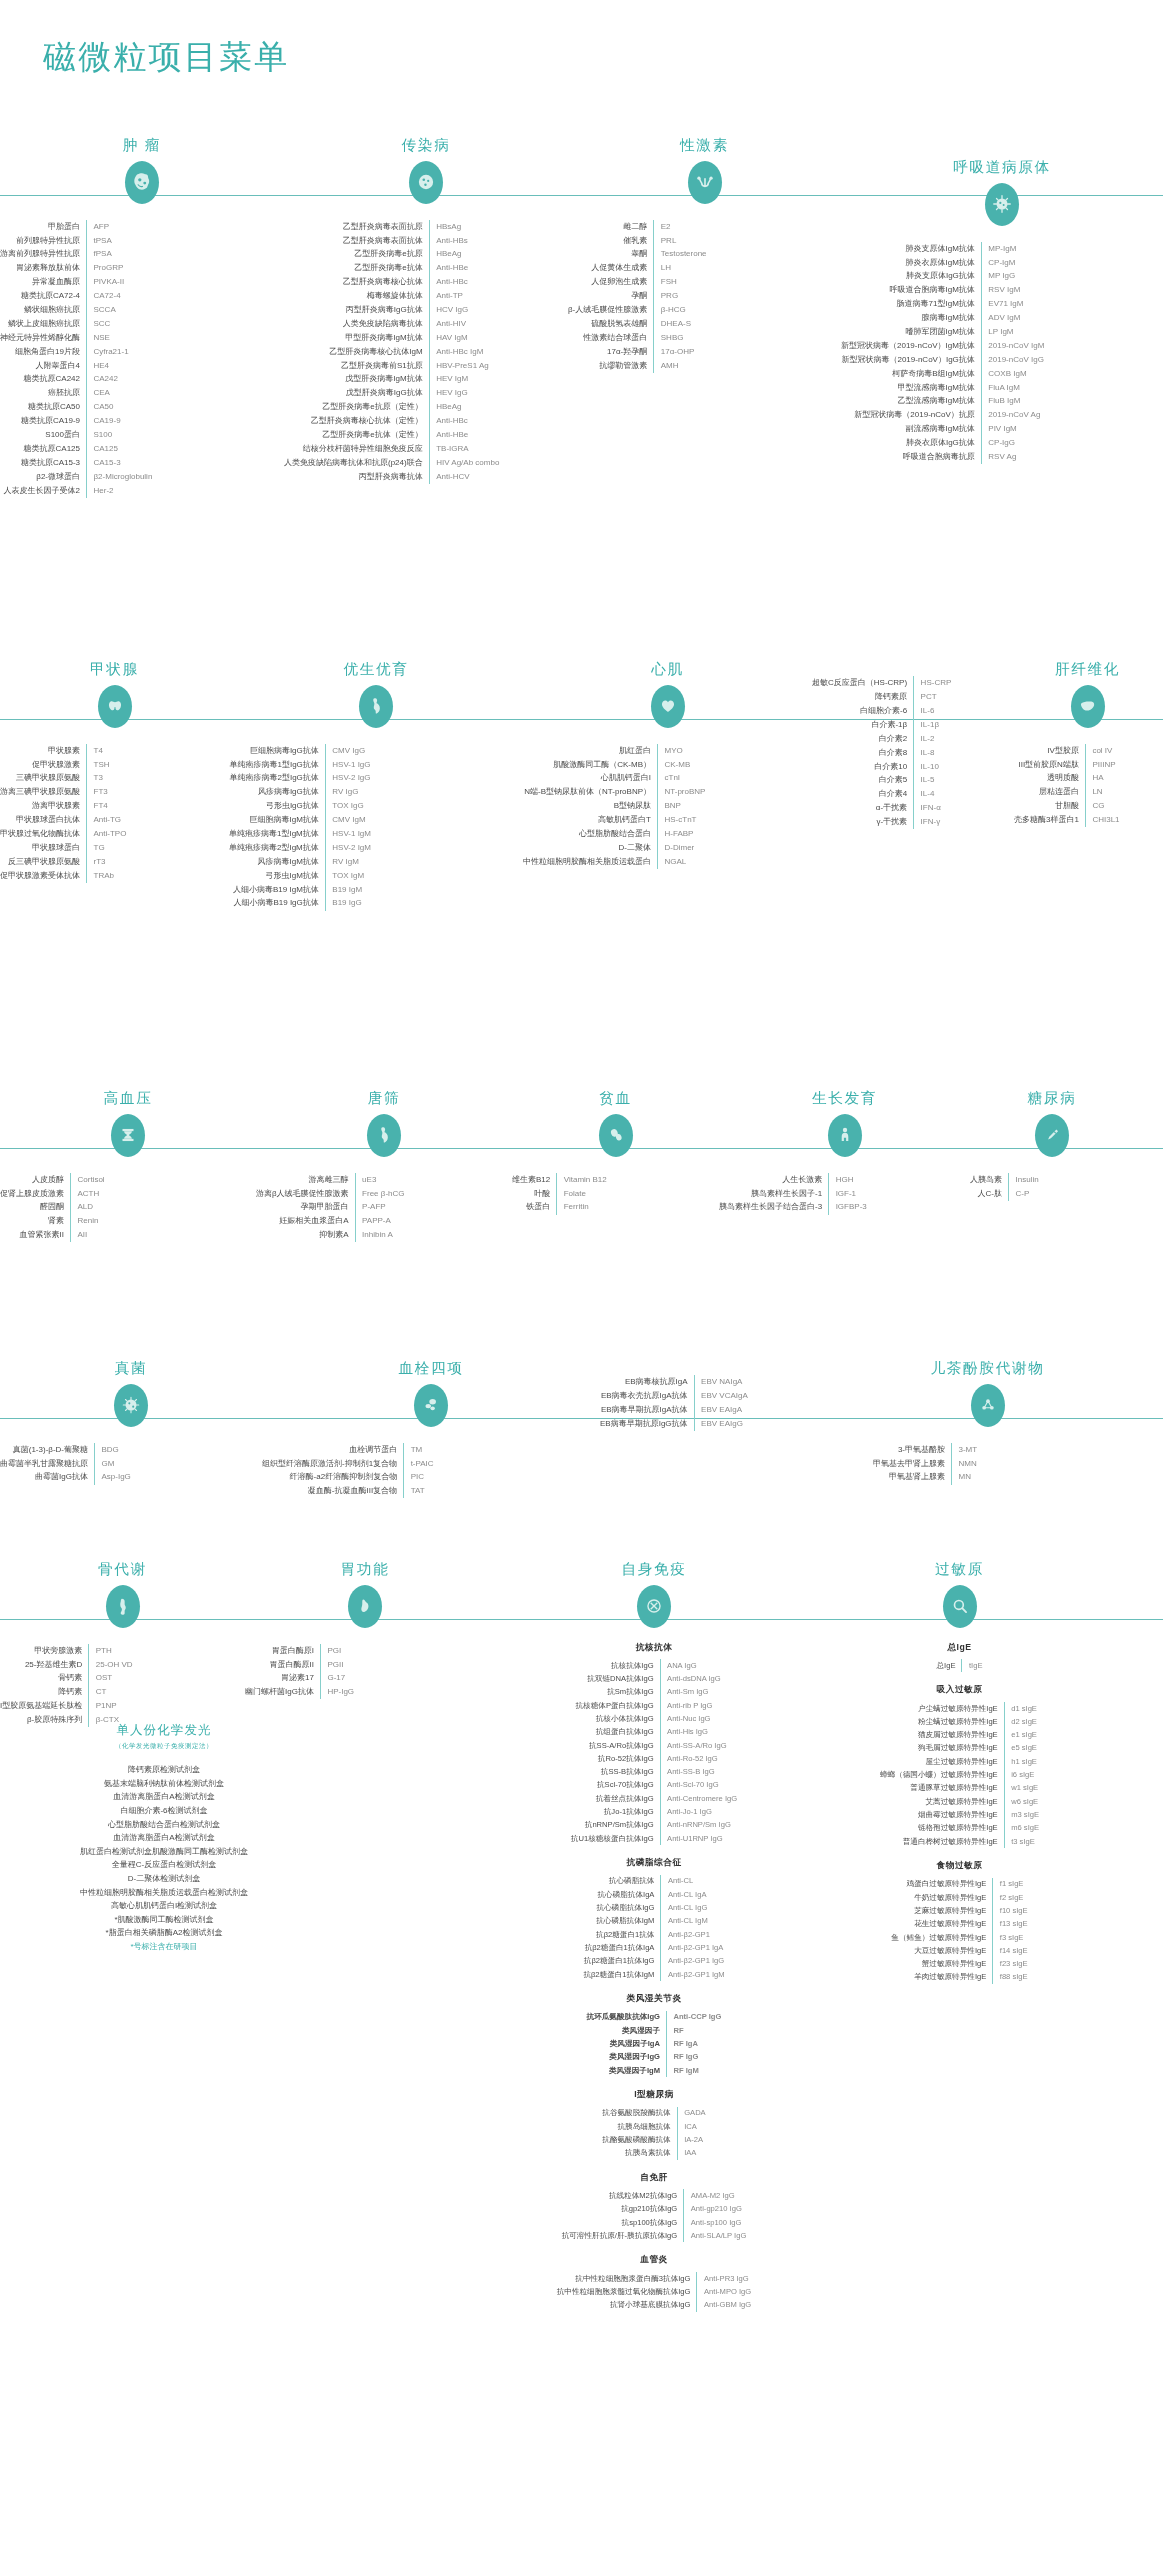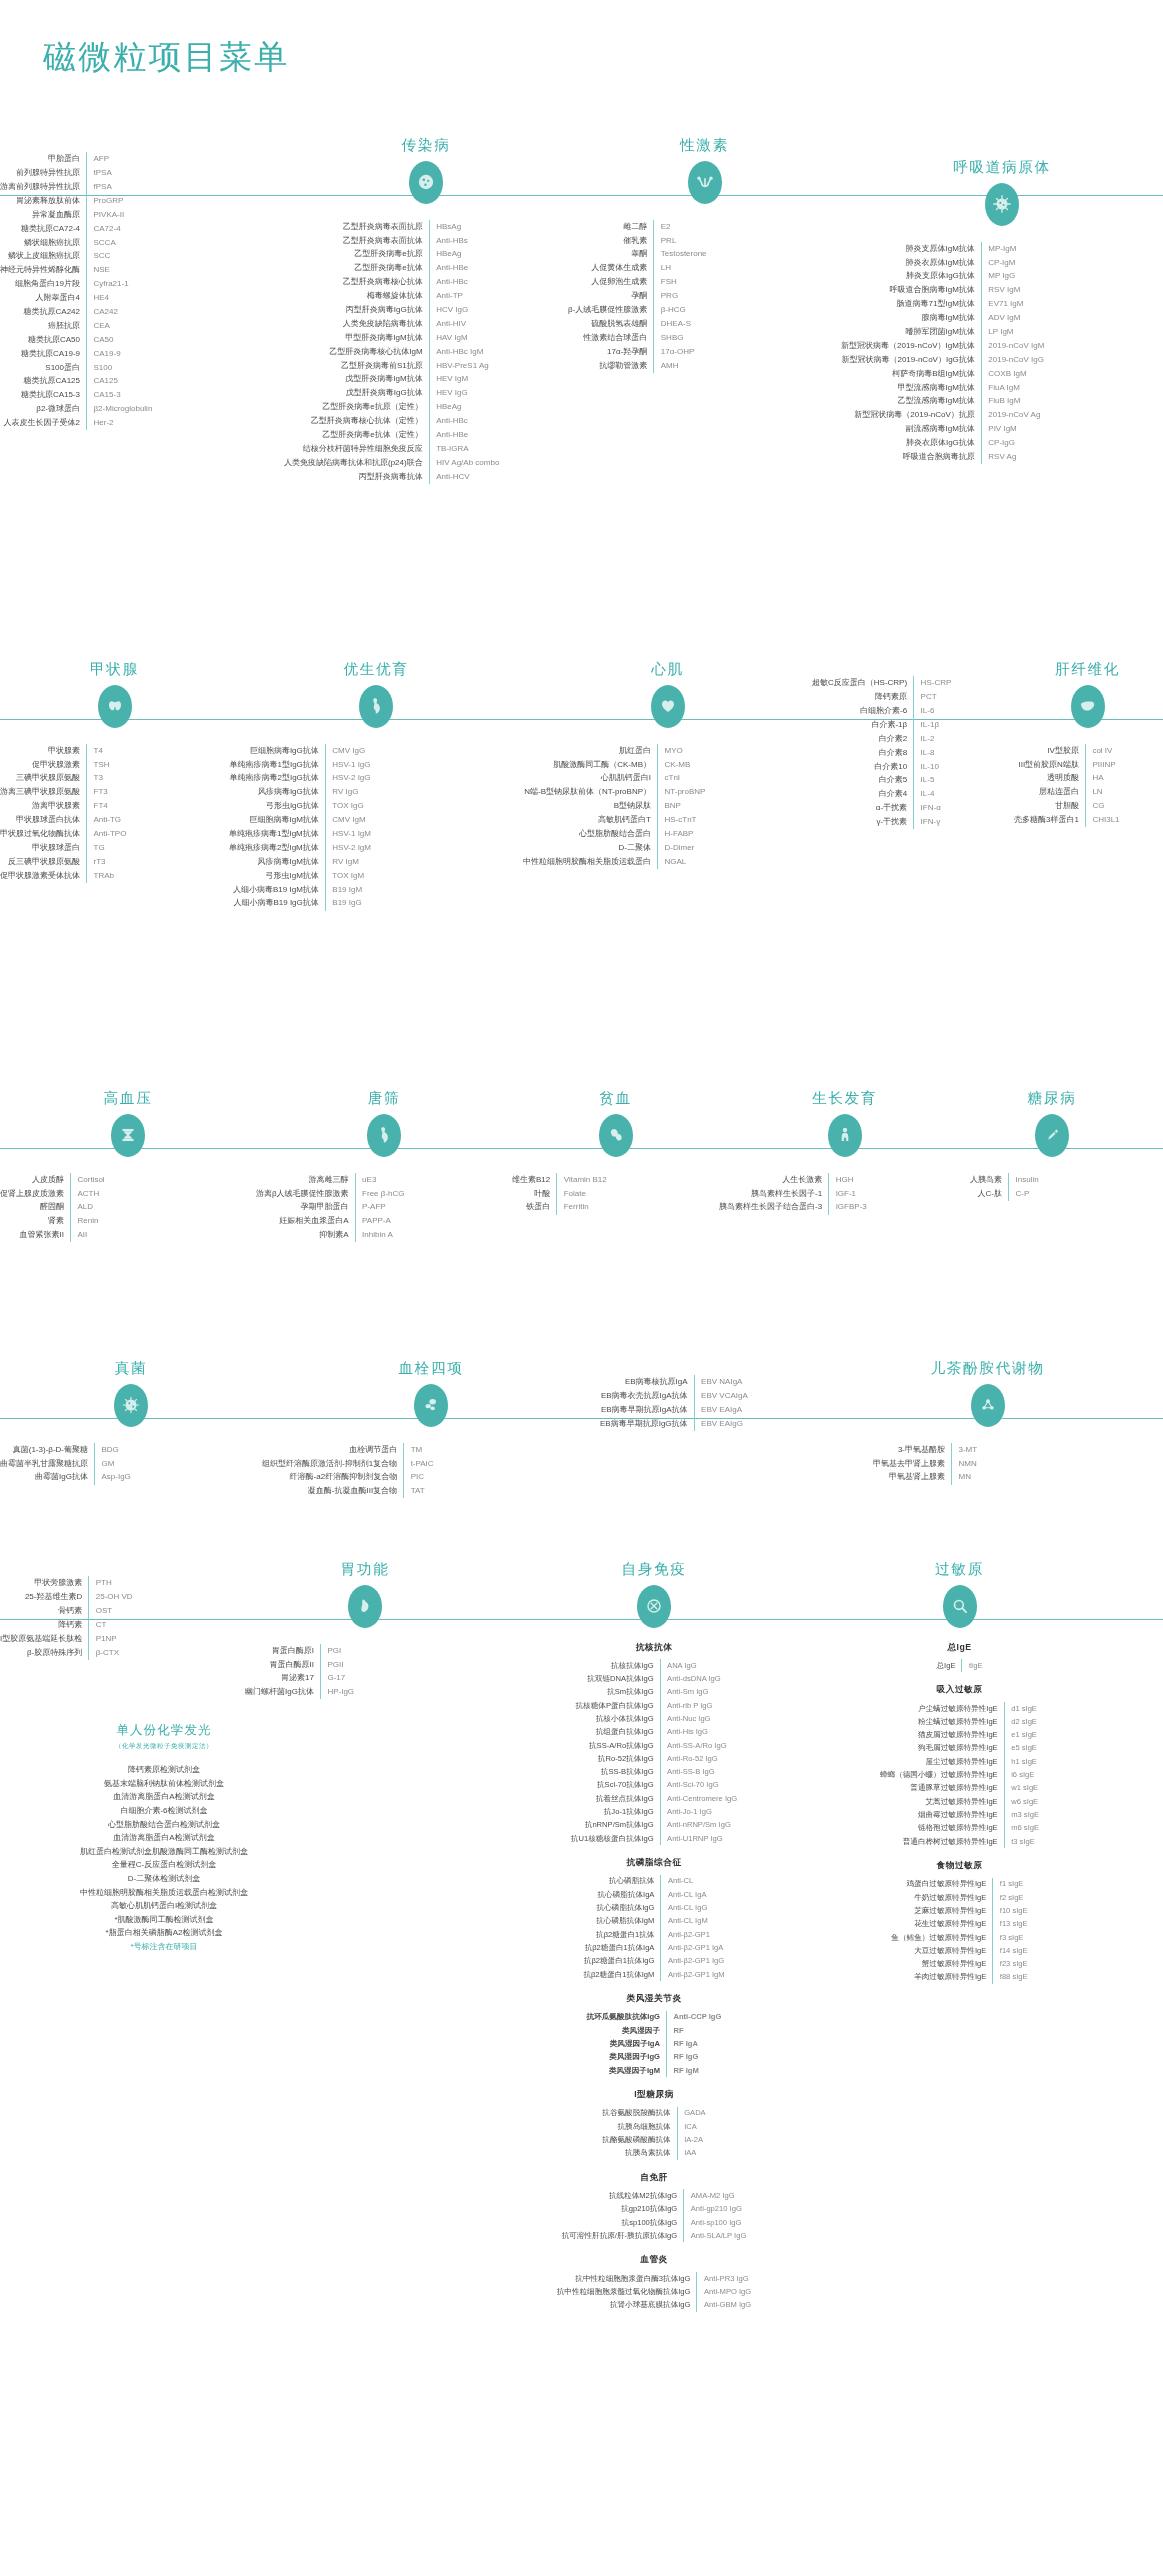--- a/index.html
+++ b/index.html
@@ -73,20 +73,31 @@
 
 <div class="page">
 
   <div class="doc-title">磁微粒项目菜单</div>
 
   <div class="band abs" style="left:0;top:136px;">
     <div class="rule" style="top:59px;"></div>
     <div class="band-inner">
 
       <div class="section" style="width:284px;padding-left:0;">
+        <div class="sec-head">
+          <div class="sec-title">肿 瘤</div>
+          <div class="sec-badge">
+            <svg width="22" height="22" viewBox="0 0 40 40">
+                <path d="M20 4c3 0 5 2 7 2s4 2 4 5 2 4 2 7-1 5-2 7-1 5-3 6-4 3-8 3-6-1-8-3-3-4-4-6-2-4-2-7 1-5 2-7 2-4 4-5 5-2 8-2z" fill="#d7efec"></path>
+                <circle cx="16" cy="16" r="3" fill="#49b2ad"></circle>
+                <circle cx="25" cy="22" r="2.6" fill="#49b2ad"></circle>
+                <path d="M13 25c2 3 5 4 8 3" stroke="#49b2ad" stroke-width="2" fill="none" stroke-linecap="round"></path>
+              </svg>
+          </div>
+        </div>
         <div class="items">
             <div class="row">
               <div class="cn">甲胎蛋白</div>
               <div class="en">AFP</div>
             </div>
             <div class="row">
               <div class="cn">前列腺特异性抗原</div>
               <div class="en">tPSA</div>
             </div>
             <div class="row">
@@ -920,20 +931,28 @@
       </div>
 
     </div>
   </div>
 
   <div class="band abs" style="left:0;top:1521px;">
     <div class="rule" style="top:98px;"></div>
     <div class="band-inner" style="padding-top:39px;">
 
       <div class="section" style="width:245px;">
+        <div class="sec-head">
+          <div class="sec-title">骨代谢</div>
+          <div class="sec-badge">
+            <svg width="22" height="22" viewBox="0 0 40 40">
+                <path d="M18 7c3 0 5 2 5 5v5c0 2 2 3 2 6s-2 4-2 6v4c0 2-2 3-4 3s-4-2-3-4 2-3 2-6-3-4-3-8 1-5 1-7 1-4 2-4z" fill="#d7efec"></path>
+              </svg>
+          </div>
+        </div>
         <div class="items">
             <div class="row">
               <div class="cn">甲状旁腺激素</div>
               <div class="en">PTH</div>
             </div>
             <div class="row">
               <div class="cn">25-羟基维生素D</div>
               <div class="en">25-OH VD</div>
             </div>
             <div class="row">

